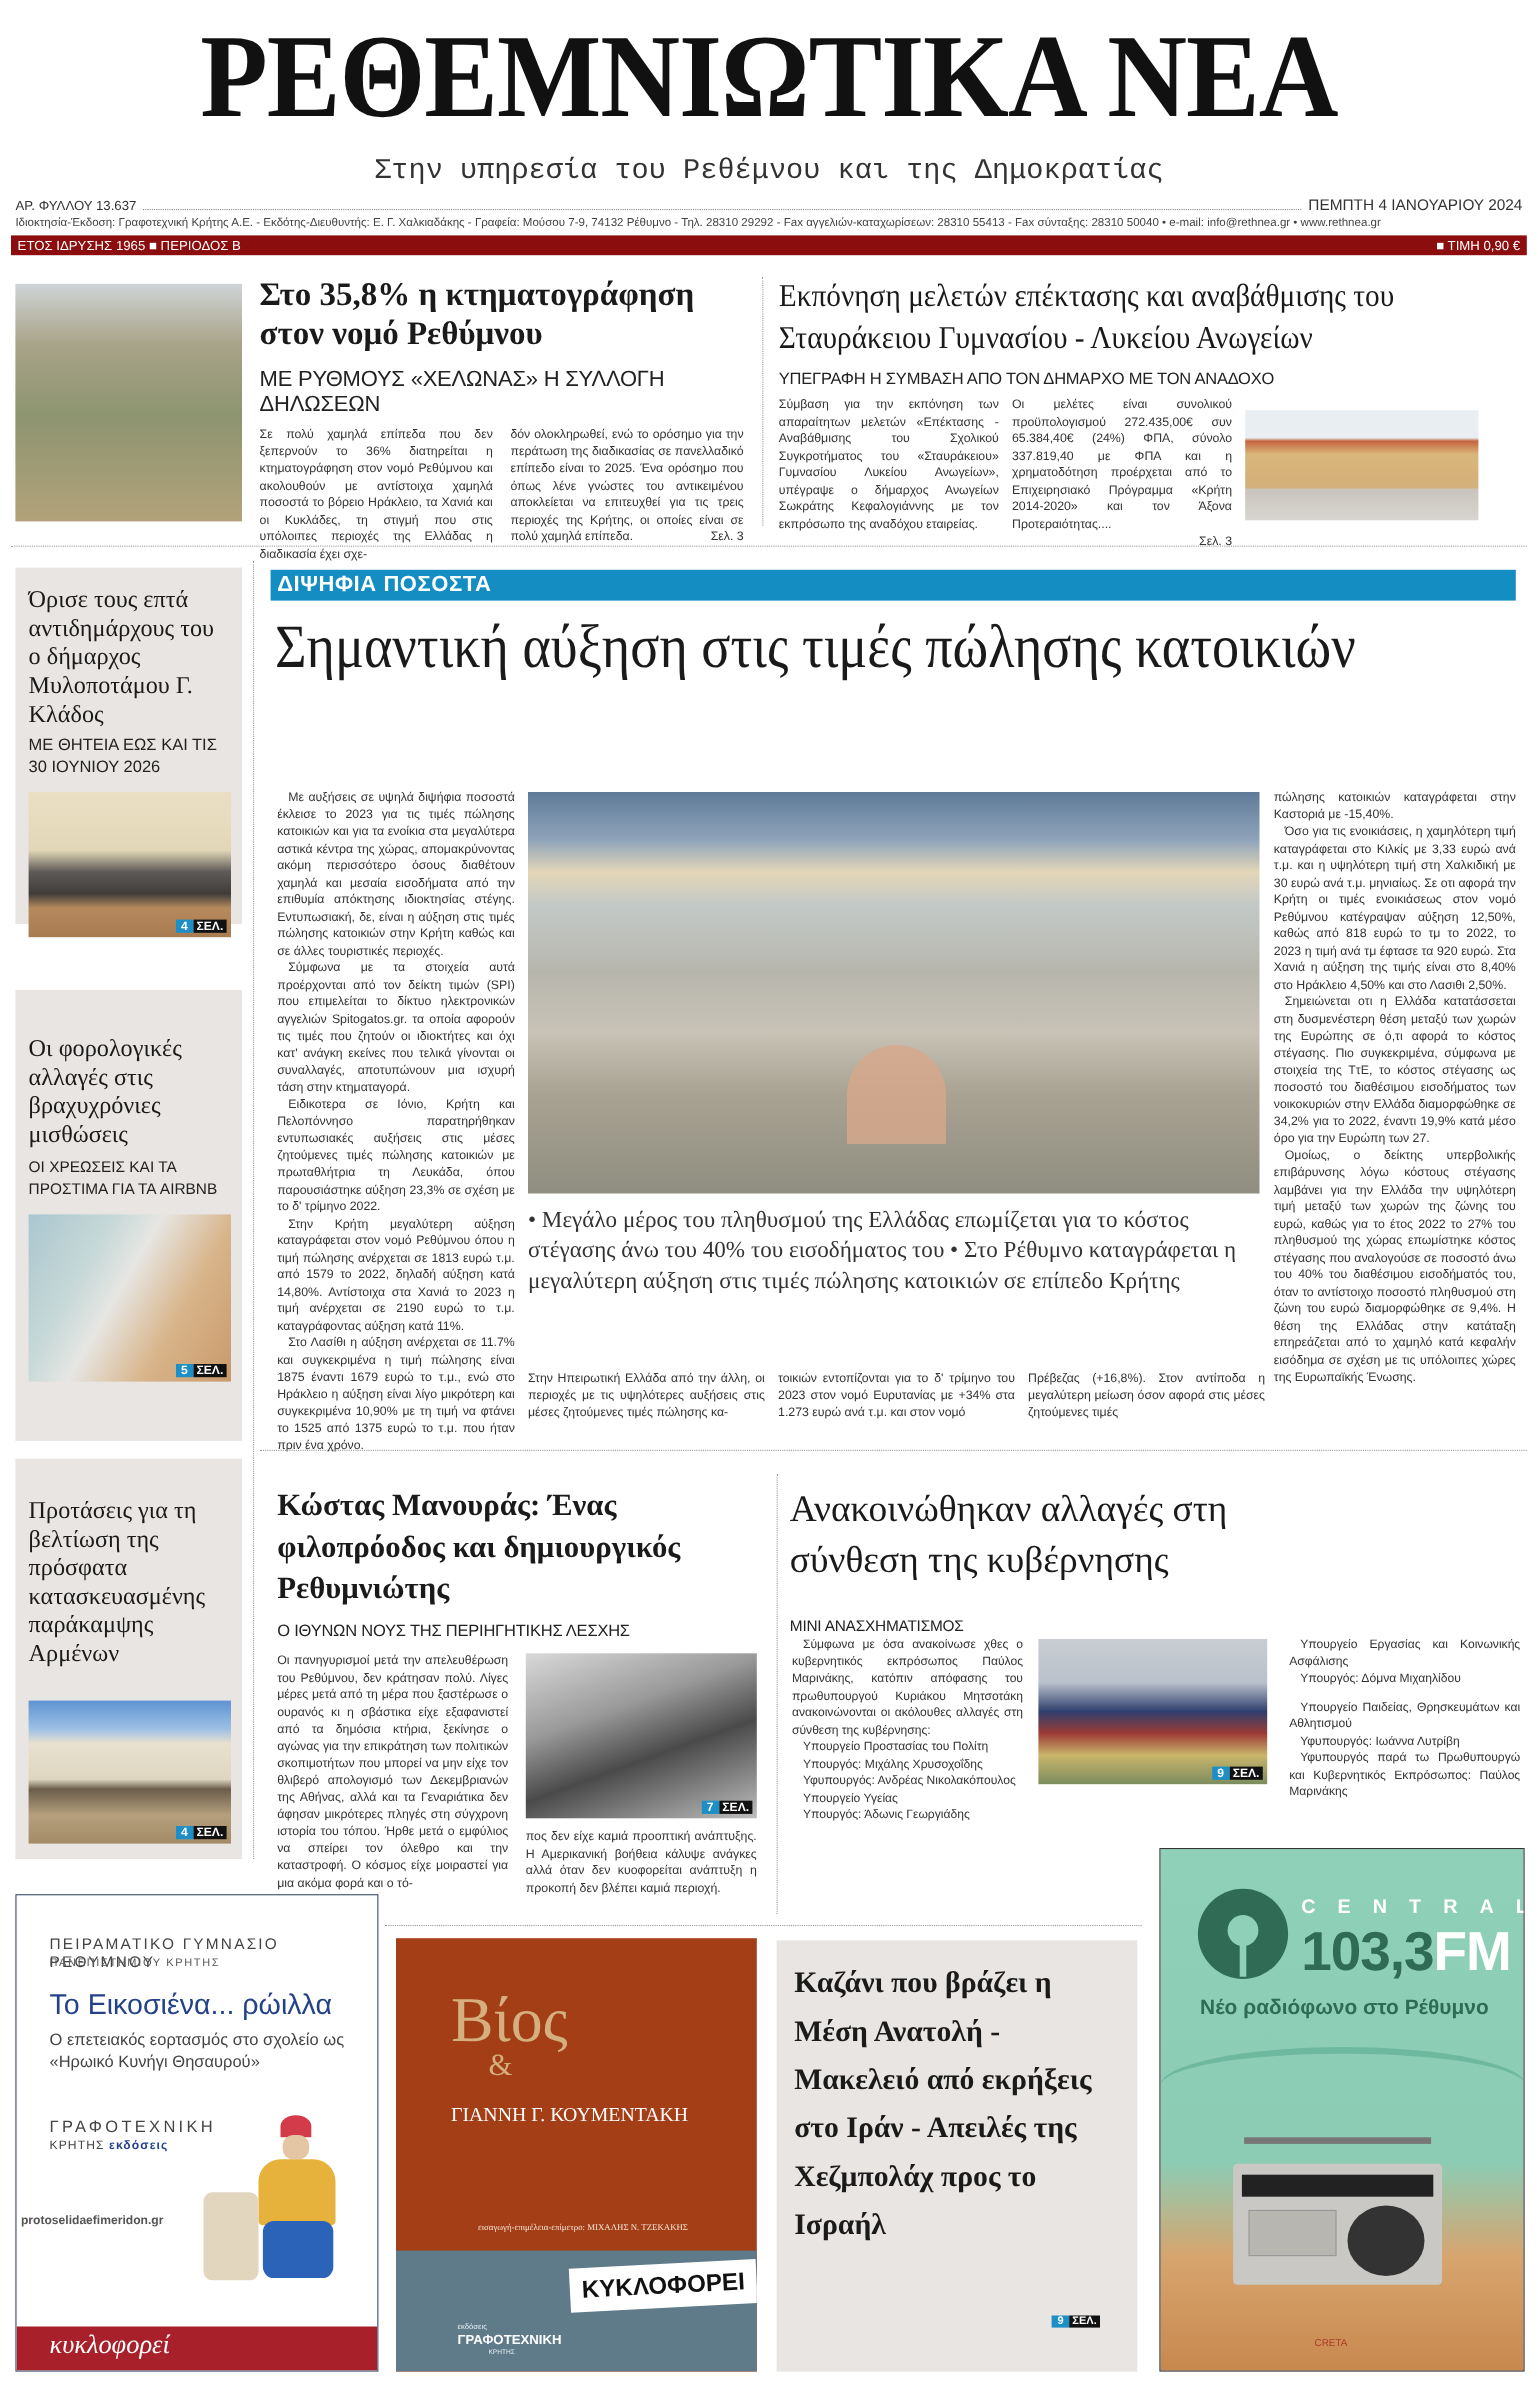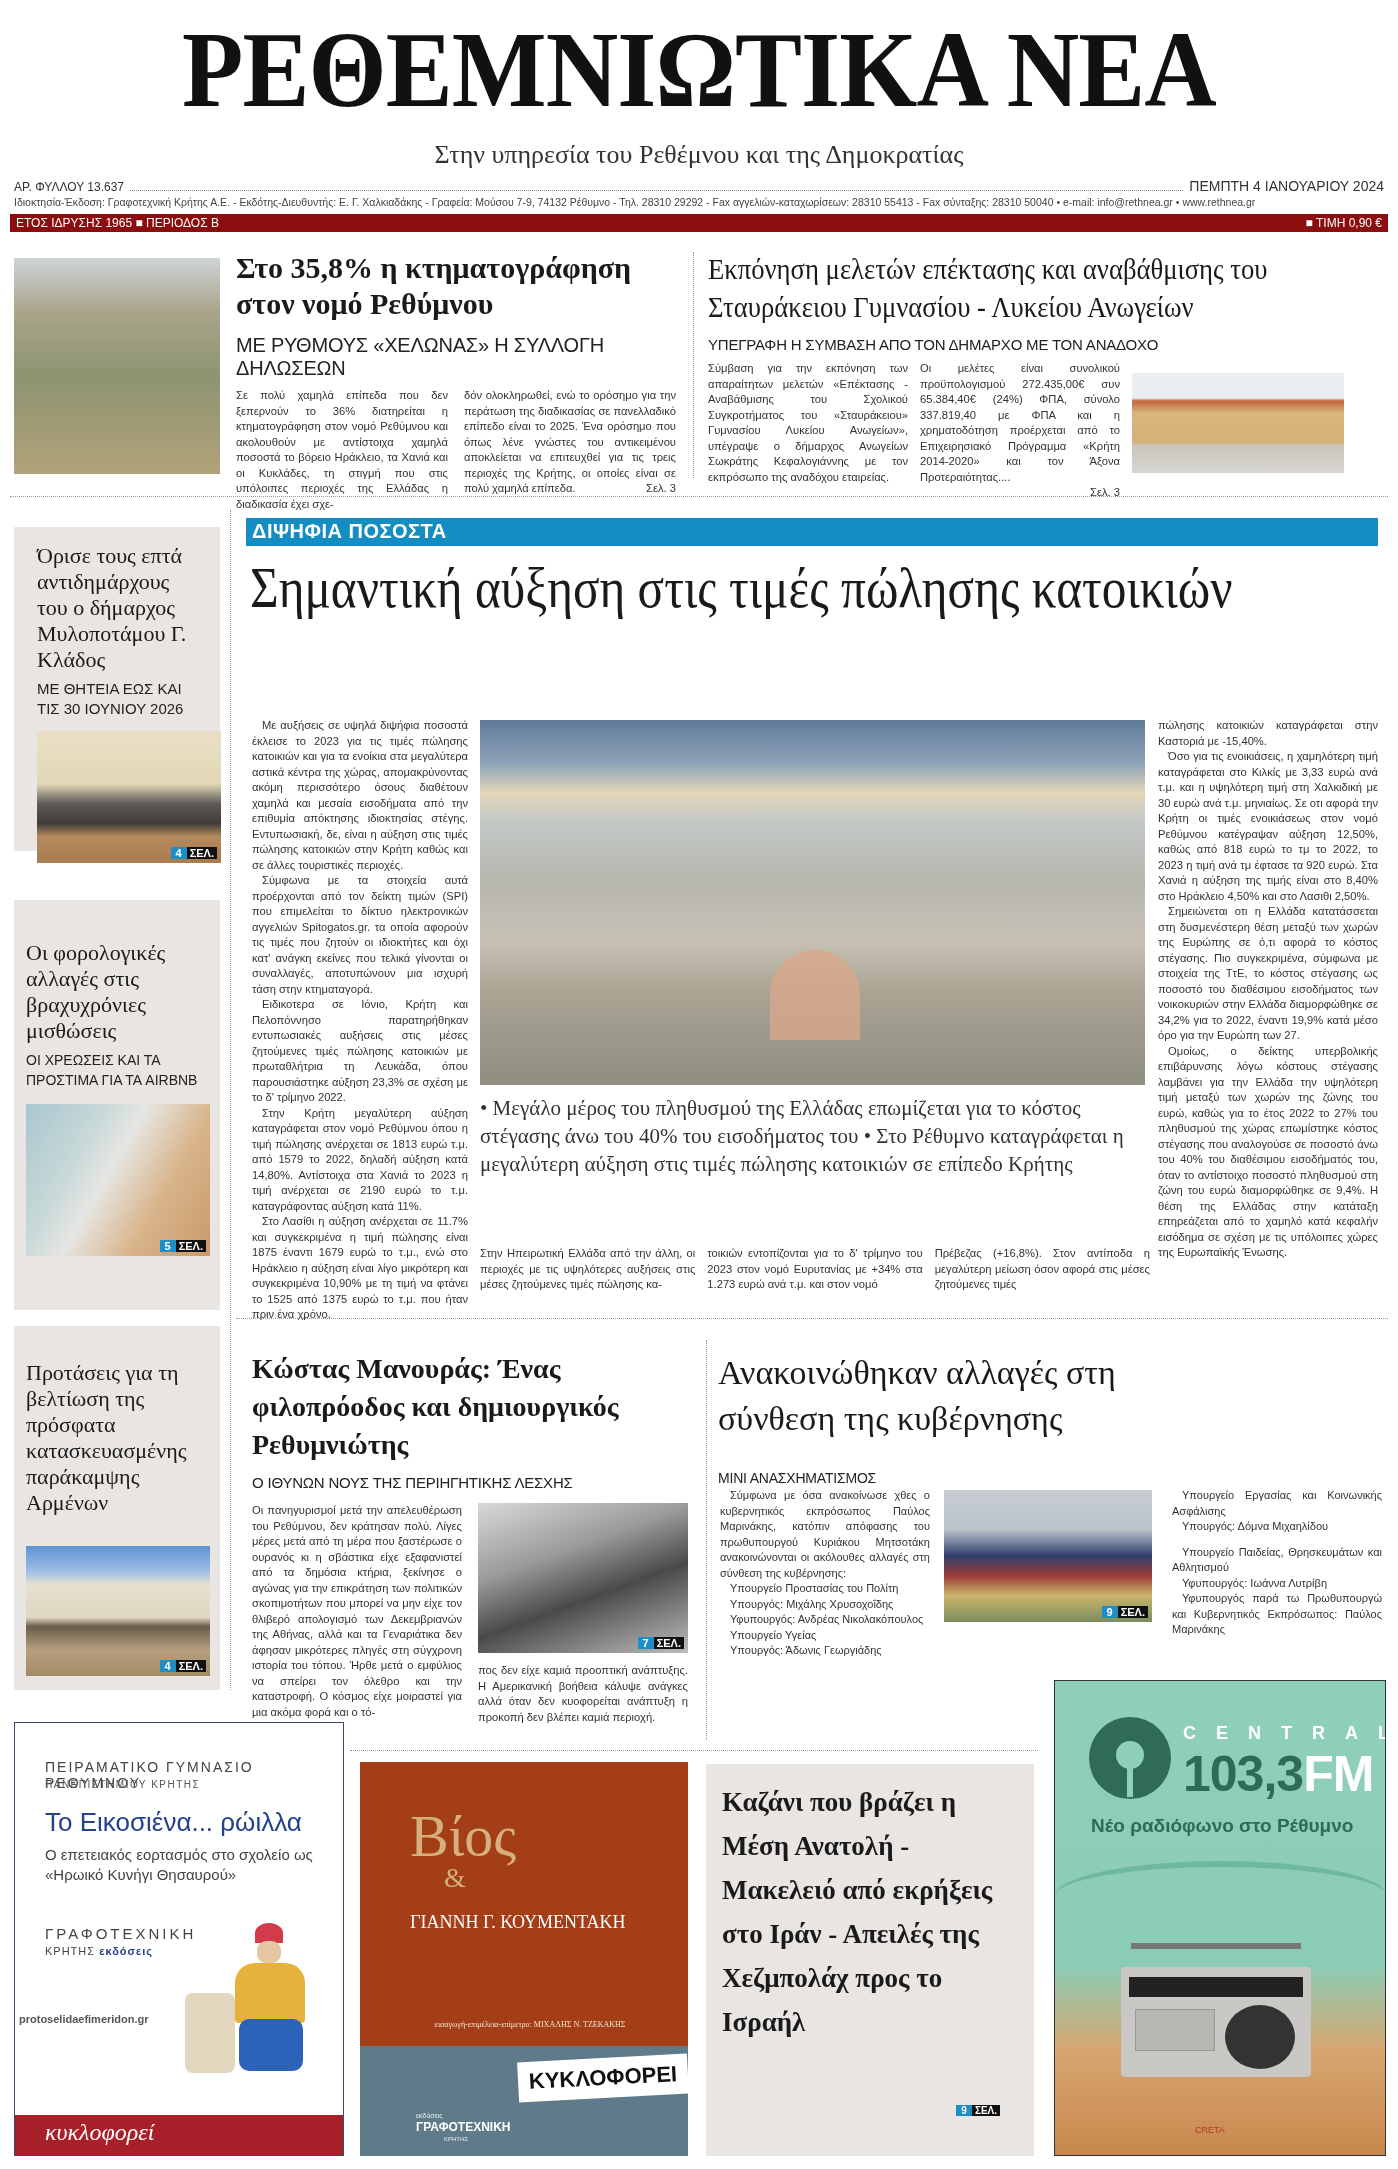--- a/index.html
+++ b/index.html
@@ -1,19 +1,19 @@
 <!DOCTYPE html>
 <html><head>
 <meta charset="utf-8">
 <style>
 *{box-sizing:border-box;margin:0;padding:0}
 body{width:1398px;height:2169px;background:#fff;font-family:"Liberation Sans",sans-serif;color:#222;position:relative;overflow:hidden}
 .abs{position:absolute}
 .masthead{left:0;top:10px;width:1398px;text-align:center;font-family:"Liberation Serif",serif;font-weight:bold;font-size:108px;letter-spacing:-1px;color:#111;line-height:120px;transform:scaleX(0.93)}
-.tagline{left:0;top:140px;width:1398px;text-align:center;font-family:Liberation Serif, serif;font-size:26px;color:#333}
+.tagline{left:0;top:140px;width:1398px;text-align:center;font-family:Liberation Mono, monospace;font-size:26px;color:#333}
 .infobar{left:14px;top:178px;width:1370px;font-size:12px;color:#333;display:flex;align-items:flex-end}
 .infobar .dots{flex:1;border-bottom:1px dotted #888;margin:0 6px 3px}
 .infobar .date{font-size:14px}
 .imprint{left:14px;top:196px;width:1370px;font-size:10.5px;color:#444;white-space:nowrap;overflow:hidden}
 .redbar{left:10px;top:214px;width:1378px;height:18px;background:#8b0d0d;color:#fff;font-size:12px;display:flex;justify-content:space-between;align-items:center;padding:0 6px}
 .serifH{font-family:"Liberation Serif",serif;color:#1a1a1a}
 .kicker{font-size:20px;color:#222;letter-spacing:-0.2px}
 .body-text{font-size:11.2px;line-height:15.5px;color:#333;text-align:justify}
 .body-text p{text-indent:10px}
 .photo{background:linear-gradient(135deg,#9aa08a,#c9b994 50%,#6d7a5f);overflow:hidden}
@@ -58,21 +58,21 @@
   <div class="kicker" style="margin-top:10px;font-size:15px">ΥΠΕΓΡΑΦΗ Η ΣΥΜΒΑΣΗ ΑΠΟ ΤΟΝ ΔΗΜΑΡΧΟ ΜΕ ΤΟΝ ΑΝΑΔΟΧΟ</div>
   <div style="display:flex;gap:12px;margin-top:8px">
     <div class="body-text" style="width:200px">Σύμβαση για την εκπόνηση των απαραίτητων μελετών «Επέκτασης - Αναβάθμισης του Σχολικού Συγκροτήματος του «Σταυράκειου» Γυμνασίου Λυκείου Ανωγείων», υπέγραψε ο δήμαρχος Ανωγείων Σωκράτης Κεφαλογιάννης με τον εκπρόσωπο της αναδόχου εταιρείας.</div>
     <div class="body-text" style="width:200px"><span>Οι μελέτες είναι συνολικού προϋπολογισμού 272.435,00€ συν 65.384,40€ (24%) ΦΠΑ, σύνολο 337.819,40 με ΦΠΑ και η χρηματοδότηση προέρχεται από το Επιχειρησιακό Πρόγραμμα «Κρήτη 2014-2020» και τον Άξονα Προτεραιότητας....</span><div style="text-align:right">Σελ. 3</div></div>
     <div class="photo" style="width:212px;height:100px;margin-top:12px;background:linear-gradient(180deg,#e9eef2 0%,#e8eef2 25%,#c4643e 28%,#d9b67a 40%,#d4b07a 70%,#c9c5bd 72%,#d8d6d1 100%)"></div>
   </div>
 </div>
 
 <div class="abs hdots" style="left:10px;top:496px;width:1378px"></div>
 
-<div class="abs graybox" style="left:14px;top:527px;width:206px;height:324px;padding:16px 23px">
+<div class="abs graybox" style="left:14px;top:516px;width:206px;height:324px;padding:16px 12px">
   <div class="side-h">Όρισε τους επτά αντιδημάρχους του ο δήμαρχος Μυλοποτάμου Γ. Κλάδος</div>
   <div class="side-k">ΜΕ ΘΗΤΕΙΑ ΕΩΣ ΚΑΙ ΤΙΣ 30 ΙΟΥΝΙΟΥ 2026</div>
   <div class="photo" style="position:relative;margin-top:12px;width:184px;height:132px;background:linear-gradient(180deg,#eadfc4 0%,#e2d8b8 40%,#5e5a57 55%,#3f3c3a 70%,#b58a5d 80%,#a87b50 100%)">
     <div class="pg">
         <span class="n">4</span>
         <span class="s">ΣΕΛ.</span>
       </div>
   </div>
 </div>
 <div class="abs graybox" style="left:14px;top:900px;width:206px;height:410px;padding:40px 12px 0">

